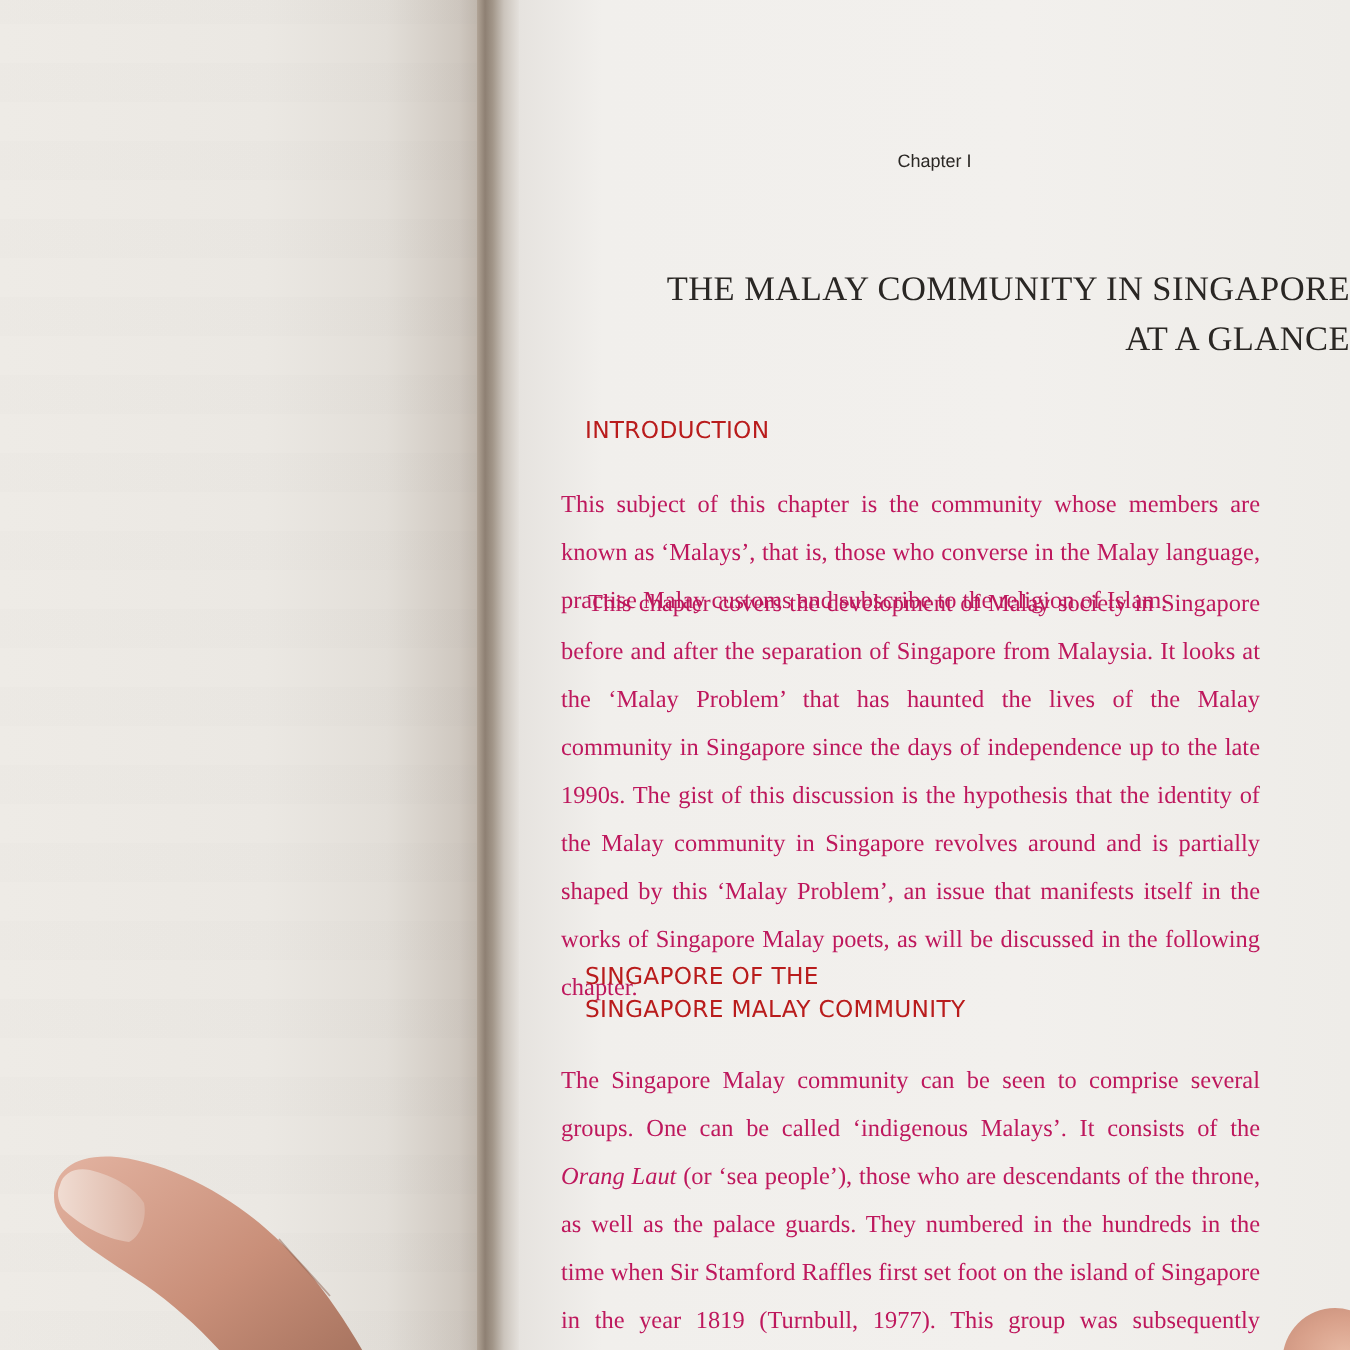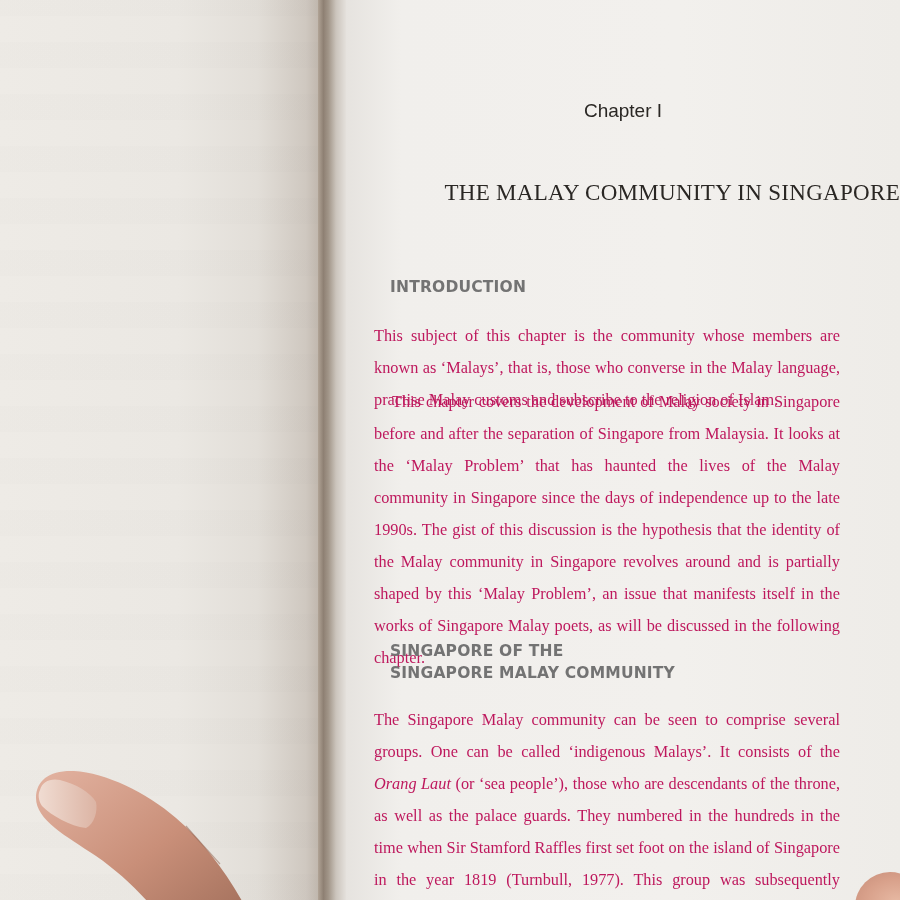--- a/index.html
+++ b/index.html
@@ -20,31 +20,31 @@
     position: absolute; left: 318px; top: 0; width: 30px; height: 900px;
     background: linear-gradient(90deg, #b1a496 0%, #8e8073 18%, #a29689 35%, #cbc4bc 60%, #e9e6e2 100%);
   }
   .right-page {
     position: absolute; left: 346px; top: 0; width: 554px; height: 900px;
     background: linear-gradient(90deg, #e6e3df 0%, #f1efec 10%, #f2f0ed 60%, #eeece8 100%);
   }
   .chapter-label {
     position: absolute; left: 346px; width: 554px; top: 100px;
     text-align: center;
-    font-family: "Liberation Sans", sans-serif; font-size: 19px; color: #2a2724;
+    font-family: "Liberation Sans", sans-serif; font-size: 12px; color: #2a2724;
   }
   .chapter-title {
     position: absolute; left: 346px; width: 554px; top: 176px;
     text-align: right; font-size: 23px; line-height: 33px; color: #2a2724;
     letter-spacing: 0.3px;
   }
   .section-heading {
     position: absolute; left: 390px;
-    font-family: "DejaVu Sans", sans-serif; font-weight: bold;
-    font-size: 15.5px; line-height: 22px; color: #737373; letter-spacing: 0.2px;
+    font-family: "DejaVu Sans", sans-serif; font-weight: normal;
+    font-size: 15.5px; line-height: 22px; color: #b91c1c; letter-spacing: 0.2px;
   }
   .para {
     position: absolute; left: 374px; width: 466px;
     font-size: 16.3px; line-height: 32px; color: #be185d;
     text-align: justify; margin: 0;
   }
   .para .indent { display: inline-block; width: 18px; }
   .para em { }
   .thumb-left {
     position: absolute; left: 36px; top: 768px; width: 220px; height: 170px;
@@ -59,20 +59,21 @@
 <body>
 
 <div class="left-page"></div>
 <div class="gutter"></div>
 <div class="right-page"></div>
 
 <div class="chapter-label">Chapter I</div>
 
 <div class="chapter-title">
   <div>THE MALAY COMMUNITY IN SINGAPORE</div>
+  <div>AT A GLANCE</div>
 </div>
 
 <div class="section-heading" style="top:276px;">INTRODUCTION</div>
 
 <p class="para" style="top:320px;">
   <span>This subject of this chapter is the community whose members are known as ‘Malays’, that is, those who converse in the Malay language, practise Malay customs and subscribe to the religion of Islam.</span>
 </p>
 
 <p class="para" style="top:386px;">
   <span class="indent"></span><span>This chapter covers the development of Malay society in Singapore before and after the separation of Singapore from Malaysia. It looks at the ‘Malay Problem’ that has haunted the lives of the Malay community in Singapore since the days of independence up to the late 1990s. The gist of this discussion is the hypothesis that the identity of the Malay community in Singapore revolves around and is partially shaped by this ‘Malay Problem’, an issue that manifests itself in the works of Singapore Malay poets, as will be discussed in the following chapter.</span>

